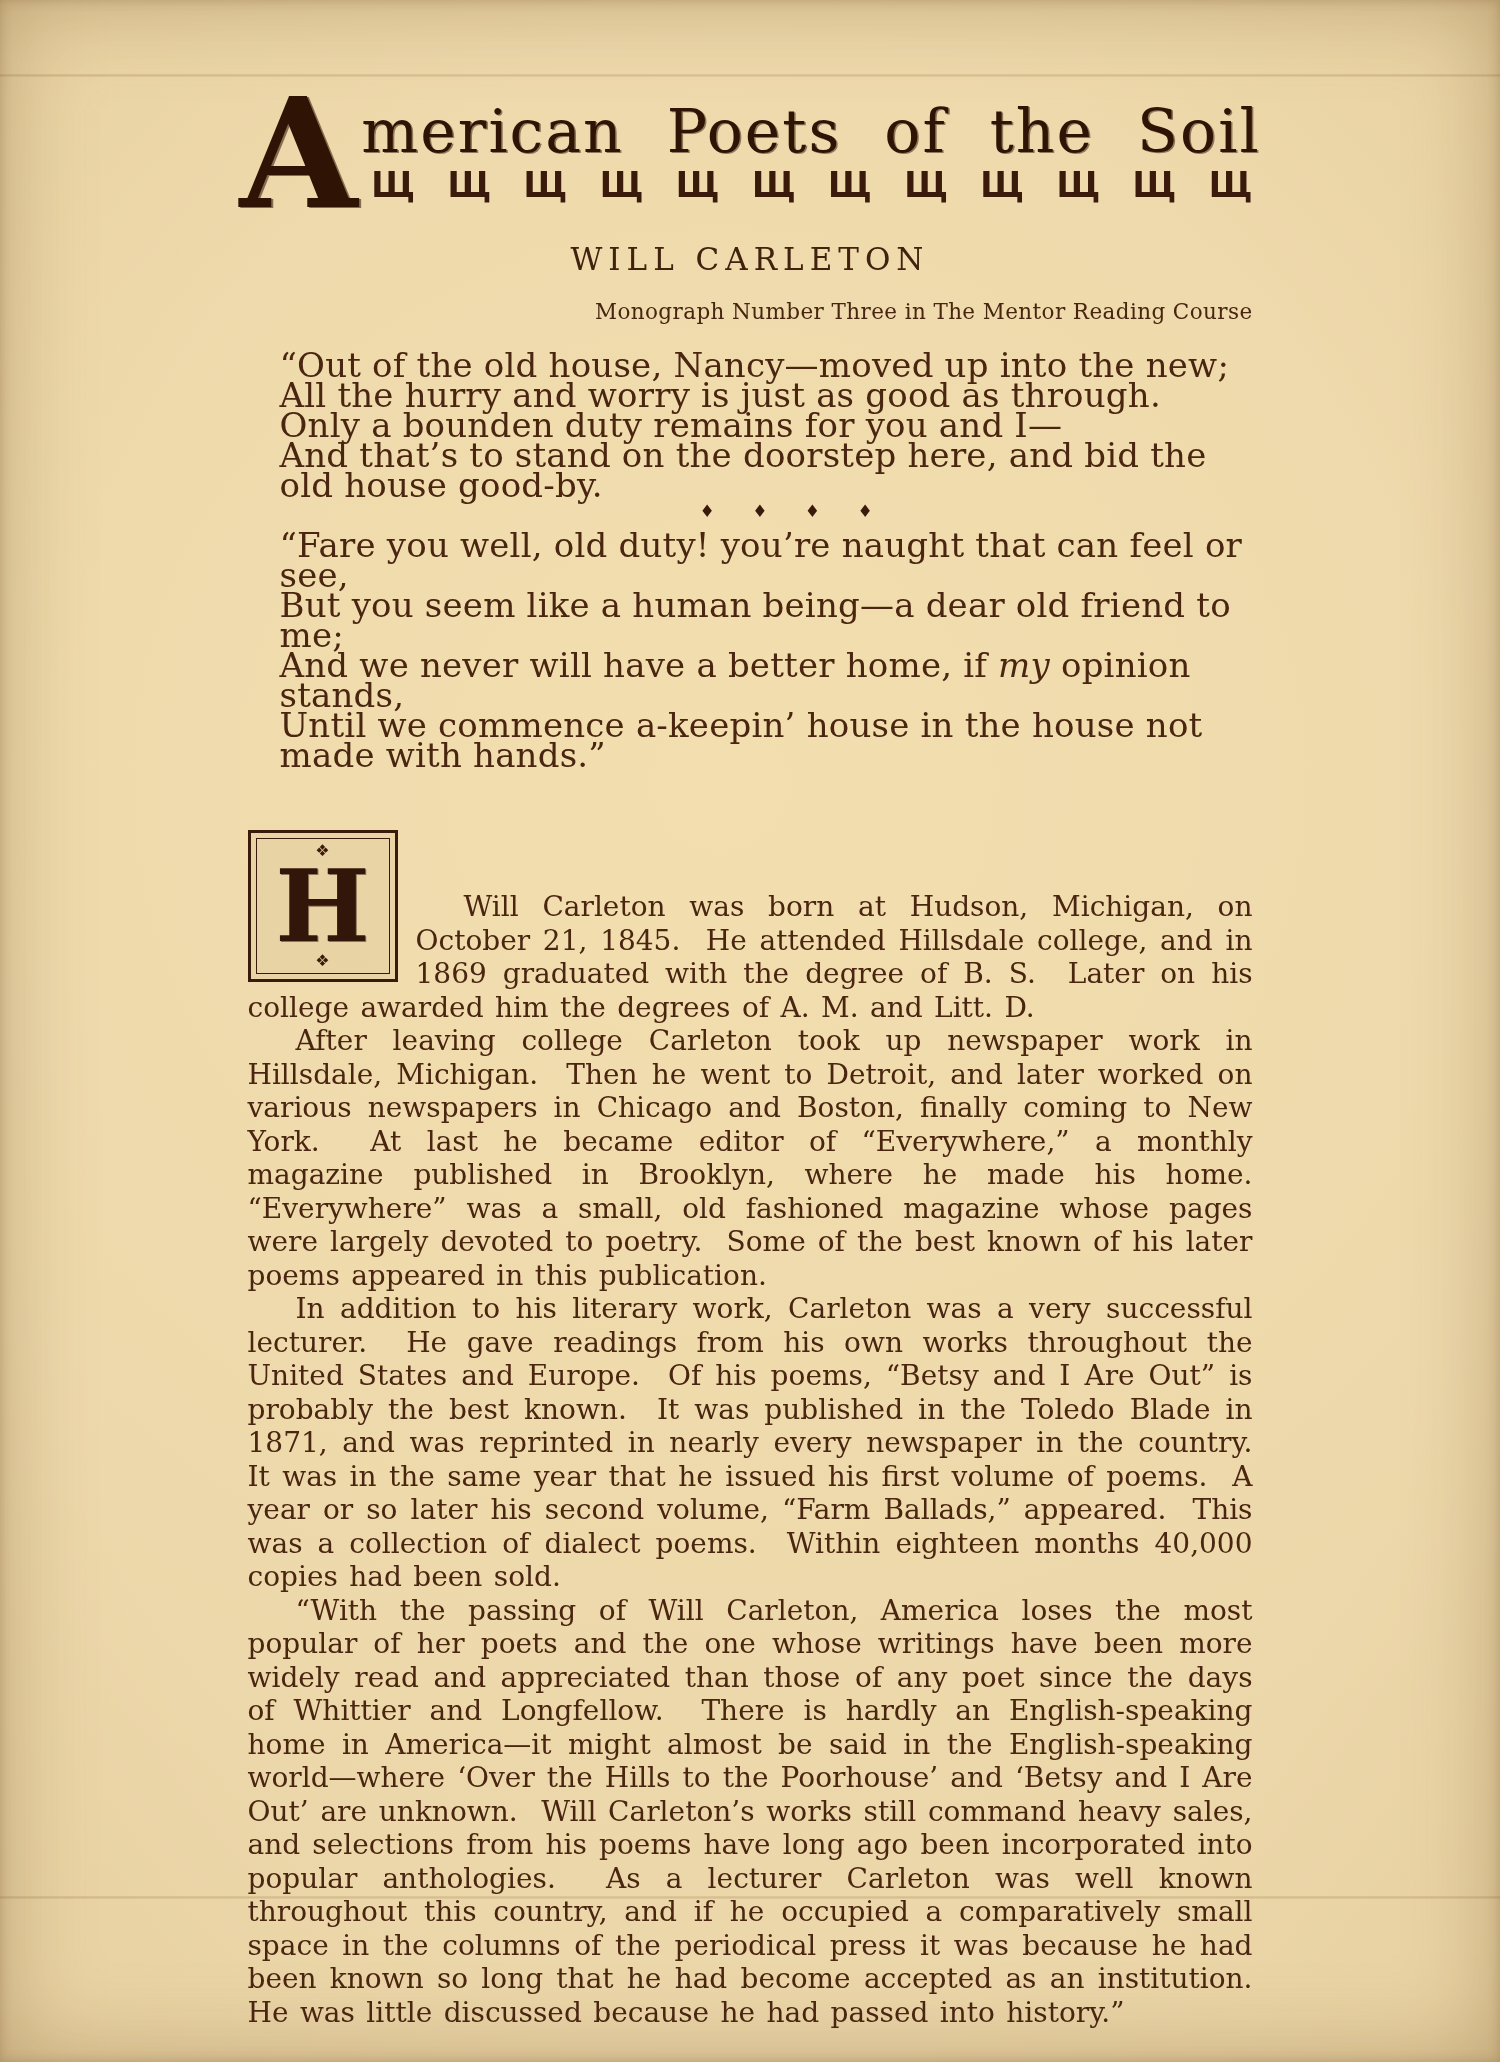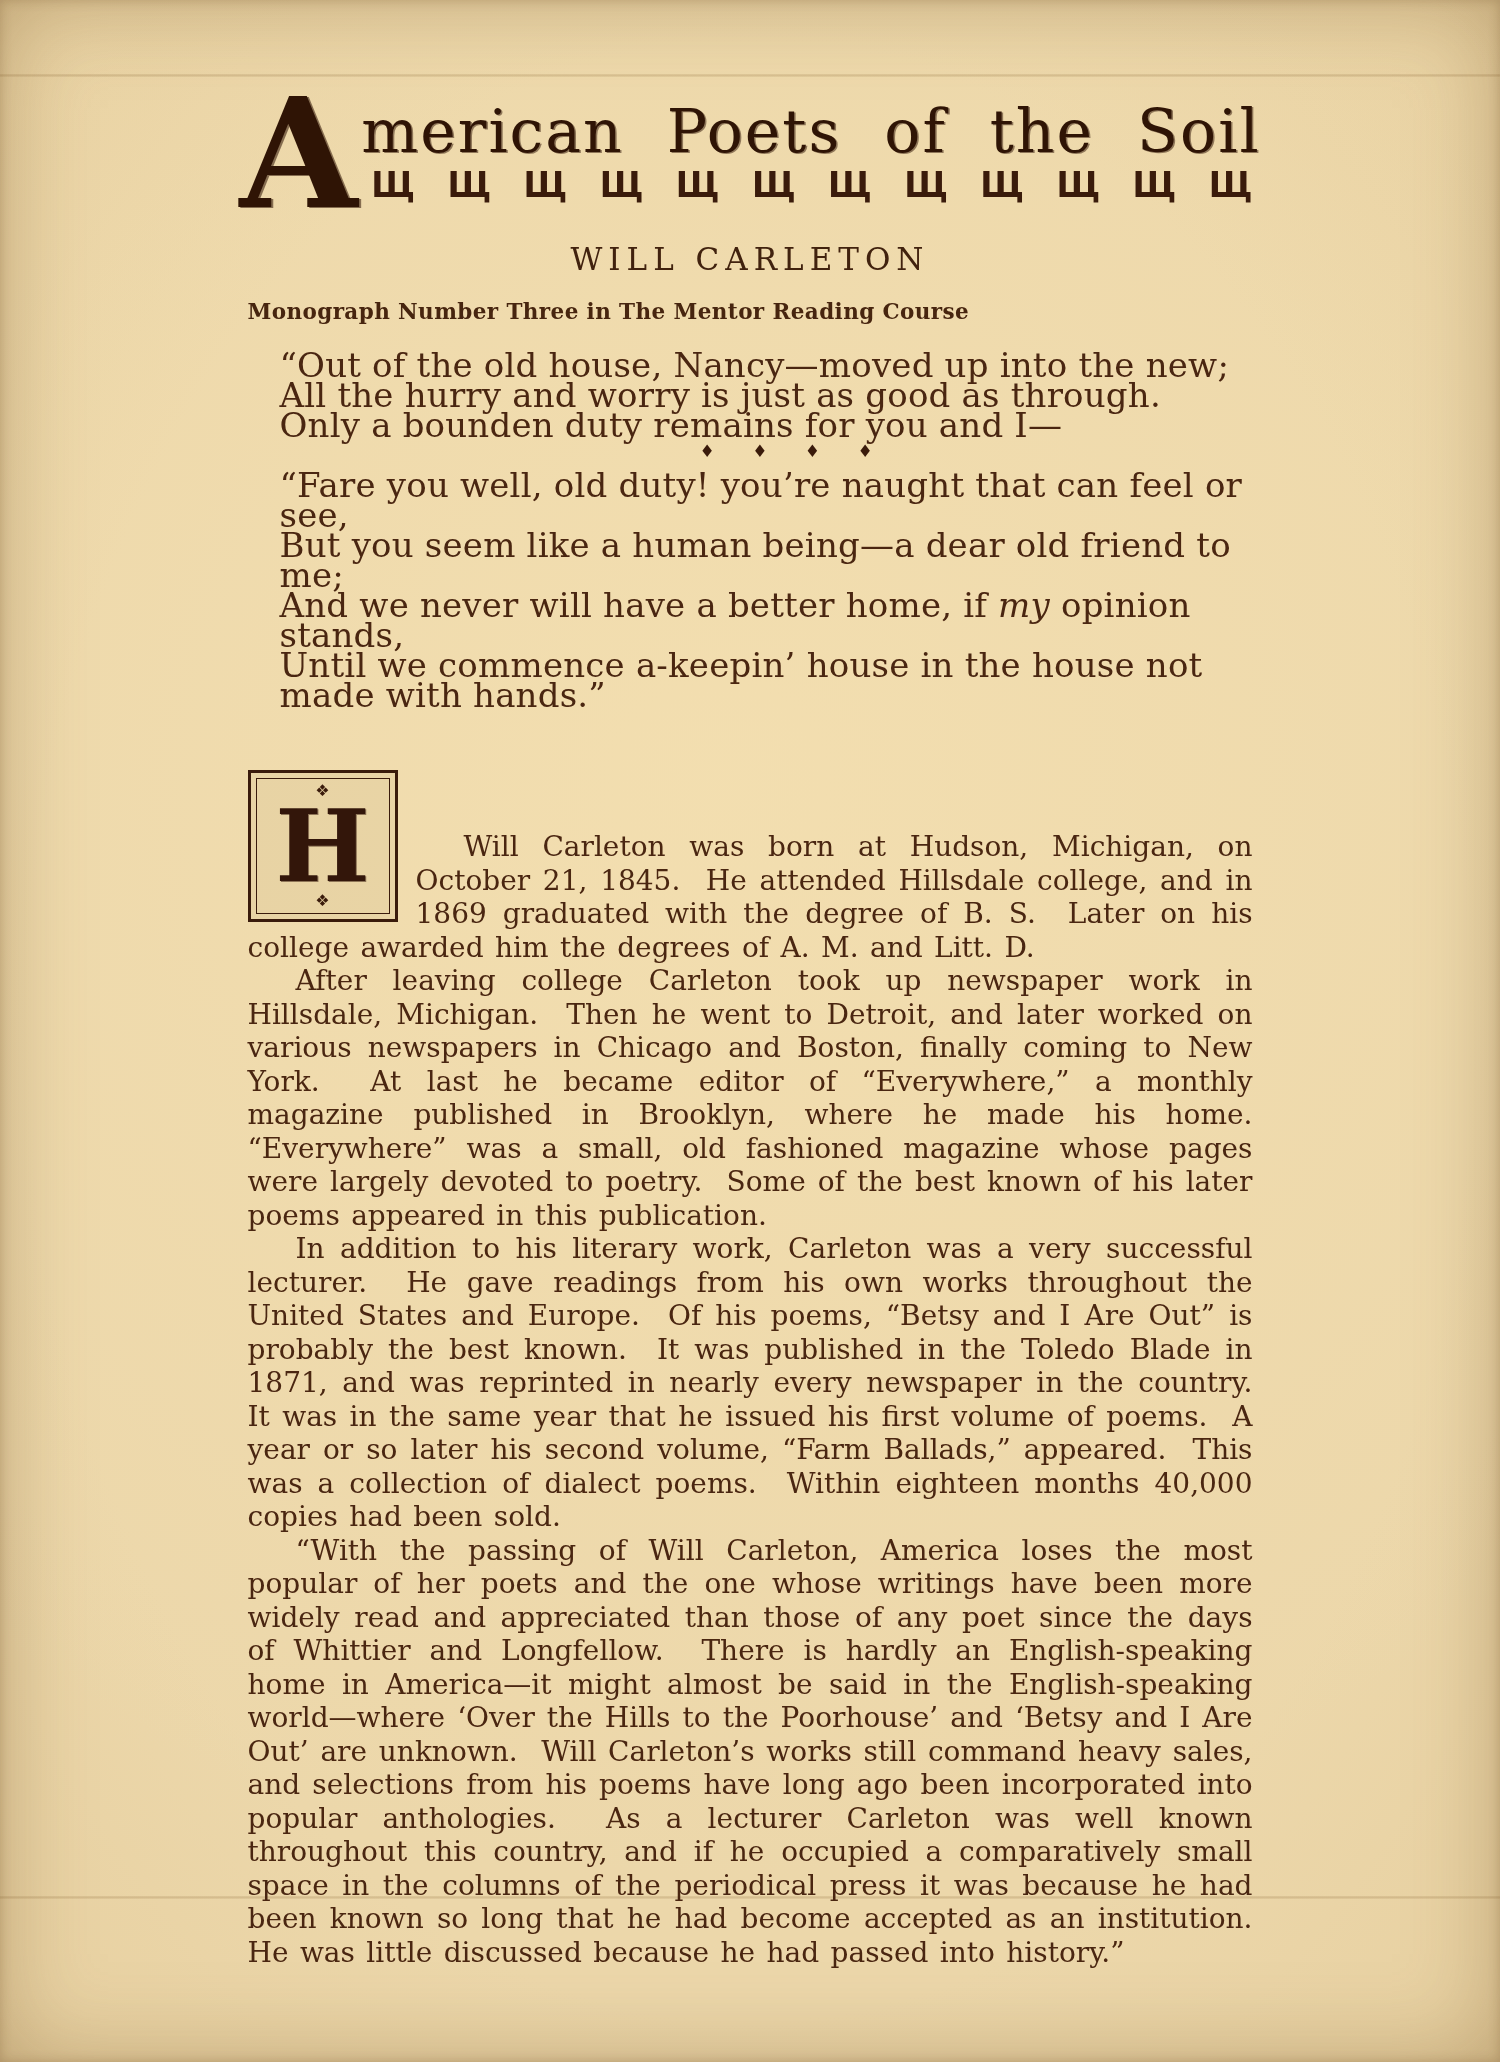--- a/index.html
+++ b/index.html
@@ -78,24 +78,24 @@
   
   .subject {
     text-align: center;
     margin-top: 30px;
     font-size: 31px;
     font-weight: normal;
     letter-spacing: 6px;
     color: #41220e;
   }
   .subtitle {
-    text-align: left;
+    text-align: right;
     margin-top: 22px;
     font-size: 21.5px;
-    font-weight: bold;
+    font-weight: normal;
     letter-spacing: 0.4px;
     color: #47250f;
   }
 
   
   .poem { margin-top: 26px; padding-left: 32px; }
   .poem .pline {
     font-size: 34px;
     line-height: 30px;
     letter-spacing: 0.2px;
@@ -180,20 +180,21 @@
       </div>
     </div>
 
     <h2 class="subject">WILL CARLETON</h2>
     <div class="subtitle">Monograph Number Three in The Mentor Reading Course</div>
 
     <div class="poem">
       <div class="pline">“Out of the old house, Nancy—moved up into the new;</div>
       <div class="pline">All the hurry and worry is just as good as through.</div>
       <div class="pline">Only a bounden duty remains for you and I—</div>
+      <div class="pline">And that’s to stand on the doorstep here, and bid the old house good-by.</div>
     </div>
 
     <div class="poem-sep">♦ ♦ ♦ ♦</div>
 
     <div class="poem" style="margin-top:8px;">
       <div class="pline">“Fare you well, old duty!  you’re naught that can feel or see,</div>
       <div class="pline">But you seem like a human being—a dear old friend to me;</div>
       <div class="pline"><span>And we never will have a better home, if </span><em>my</em><span> opinion stands,</span></div>
       <div class="pline">Until we commence a-keepin’ house in the house not made with hands.”</div>
     </div>

